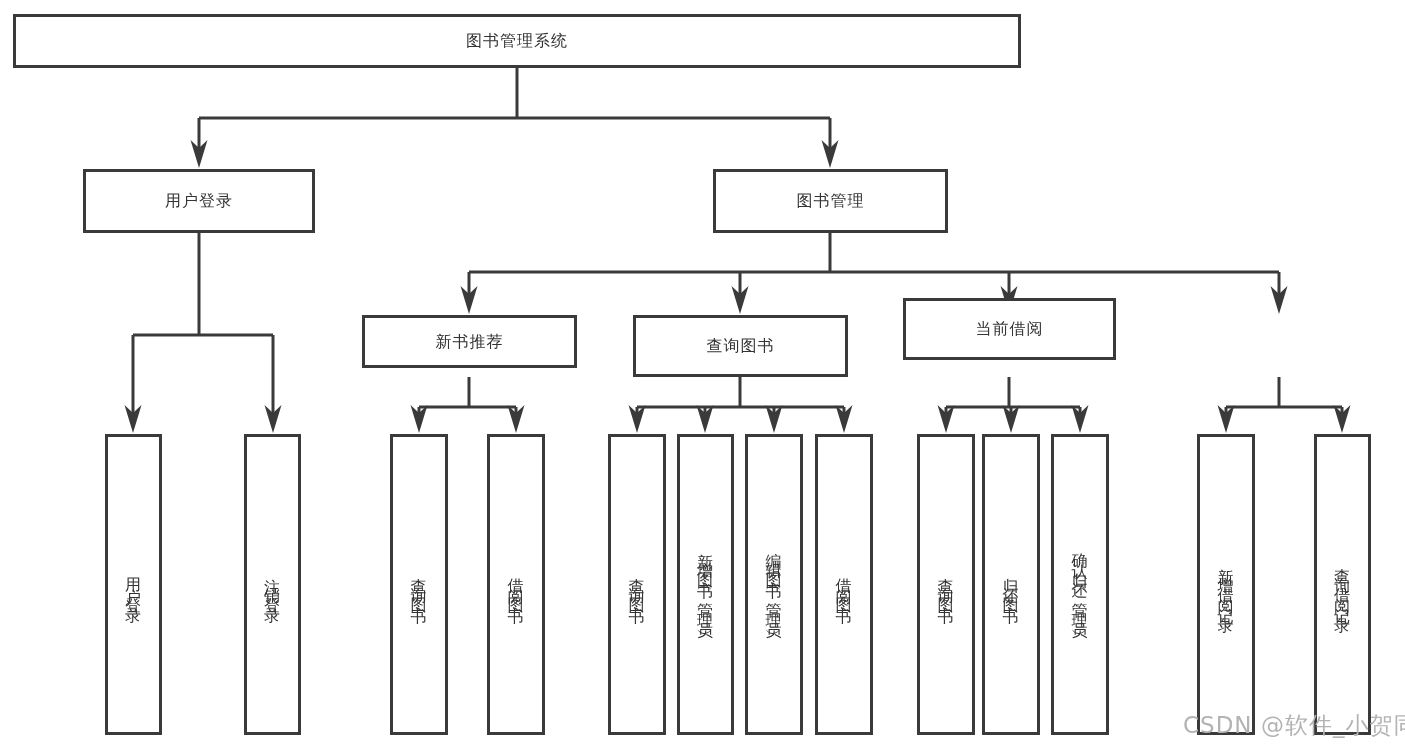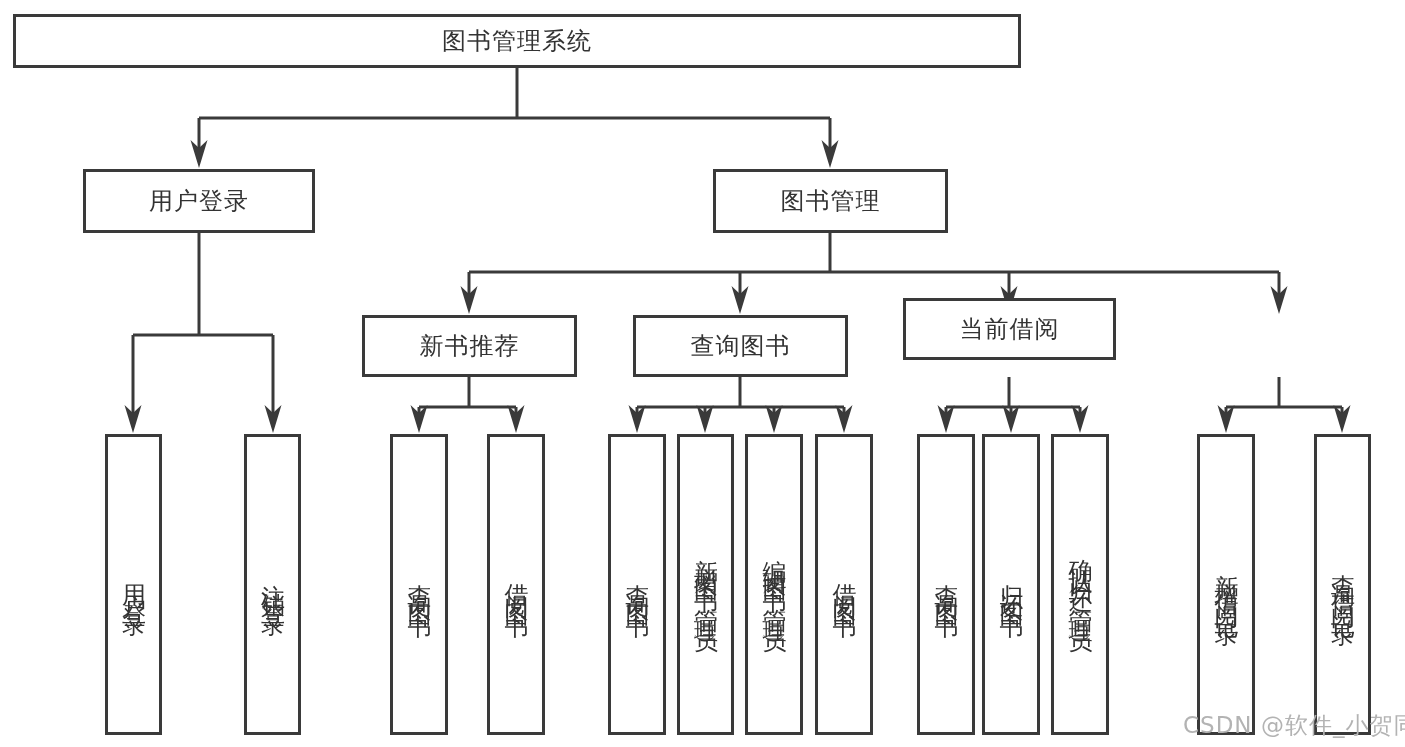--- a/index.html
+++ b/index.html
@@ -17,21 +17,21 @@
   .box{
     position:absolute;
     box-sizing:border-box;
     border:3px solid #3a3a3a;
     background:#ffffff;
     color:#333333;
     display:flex;
     align-items:center;
     justify-content:center;
     z-index:2;
-    font-size:24px;
+    font-size:16px;
     letter-spacing:1px;
     line-height:1.2;
   }
   .box.v{
     writing-mode:vertical-rl;
     text-orientation:mixed;
     letter-spacing:10px;
     padding:6px 0;
   }
   .watermark{
@@ -102,21 +102,21 @@
       <polygon points="1226,433 1217.5,405 1226,413 1234.5,405" fill="#3a3a3a"></polygon>
       <line x1="1342" y1="407" x2="1342" y2="415" stroke="#3a3a3a" stroke-width="3"></line>
       <polygon points="1342,433 1333.5,405 1342,413 1350.5,405" fill="#3a3a3a"></polygon>
     </svg>
 
   <div class="box" style="left:13px;top:14px;width:1008px;height:54px">图书管理系统</div>
 
   <div class="box" style="left:83px;top:169px;width:232px;height:64px">用户登录</div>
   <div class="box" style="left:713px;top:169px;width:235px;height:64px">图书管理</div>
 
-  <div class="box" style="left:362px;top:315px;width:215px;height:62px">新书推荐</div>
+  <div class="box" style="left:362px;top:315px;width:215px;height:53px">新书推荐</div>
   <div class="box" style="left:633px;top:315px;width:215px;height:62px">查询图书</div>
   <div class="box" style="left:903px;top:298px;width:213px;height:62px">当前借阅</div>
 
   <div class="box v" style="left:105px;top:434px;width:57px;height:301px">用户登录</div>
   <div class="box v" style="left:244px;top:434px;width:57px;height:301px">注销登录</div>
 
   <div class="box v" style="left:390px;top:434px;width:58px;height:301px">查询图书</div>
   <div class="box v" style="left:487px;top:434px;width:58px;height:301px">借阅图书</div>
 
   <div class="box v" style="left:608px;top:434px;width:58px;height:301px">查询图书</div>

